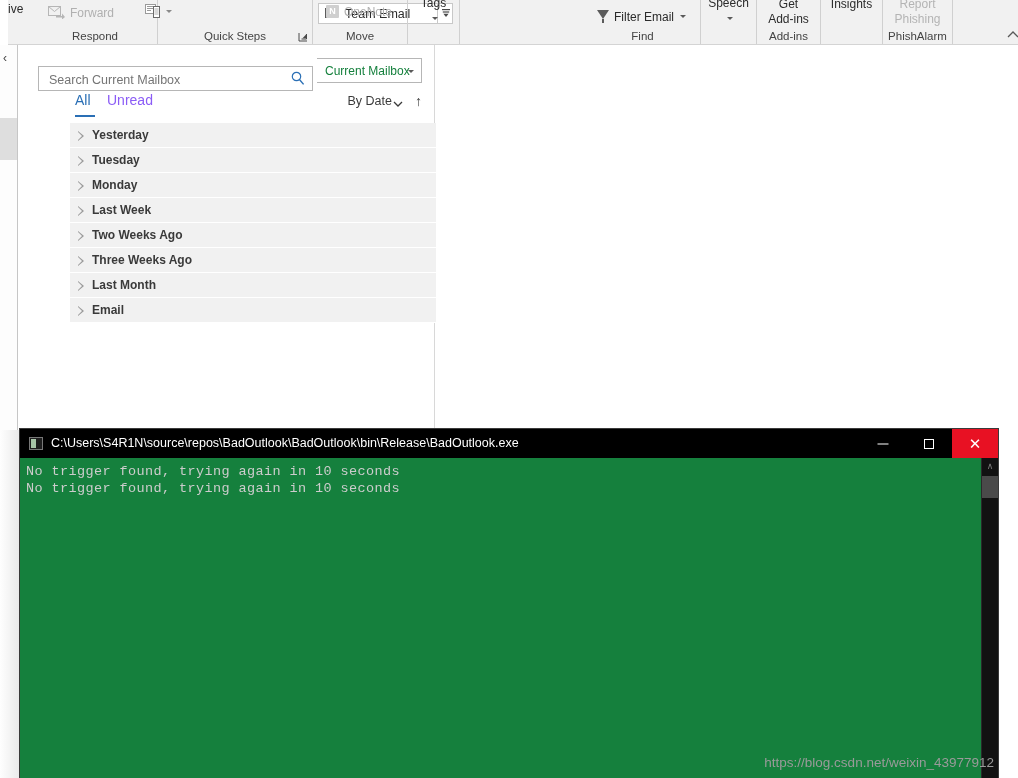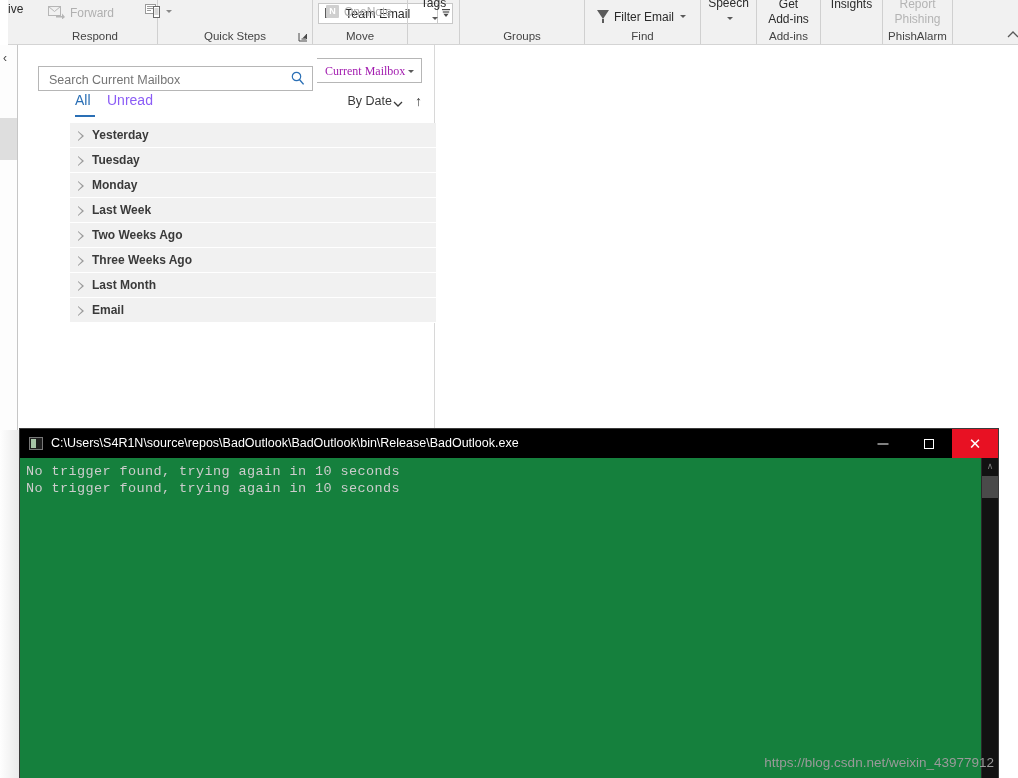--- a/index.html
+++ b/index.html
@@ -206,22 +206,21 @@
     width: 105px; height: 25px;
     border: 1px solid #b6b6b6;
     border-left: none;
     background: #ffffff;
     box-sizing: border-box;
   }
   #scope-label {
     position: absolute;
     left: 8px; top: 5px;
     font-size: 12px;
-    color: #a21caf;
-    font-family: Liberation Serif, serif;
+    color: #15803d;
   }
   #scope-caret {
     position: absolute;
     right: 7px; top: 11px;
   }
 
   #filter-row {
     position: absolute;
     left: 19px; top: 47px;
     width: 386px; height: 26px;
@@ -474,23 +473,20 @@
     <div class="ico-onenote" style="left:13px; top:5px;">N</div>
     <div class="rb-btn" style="left:31px; top:5px;">OneNote</div>
     <div class="rb-label">Move</div>
   </div>
 
   <div class="rb-group" style="left:400px; width:52px; border-right:1px solid #d0d0d0;">
     <div class="rb-big" style="left:0; right:0; top:-4px;">Tags</div>
     <span class="caret sm" style="position:absolute; left:24px; top:17px;"></span>
   </div>
 
-  <div class="rb-group" style="left:452px; width:125px;">
-    <div class="rb-label">Groups</div>
-  </div>
 
   <div class="rb-group" style="left:577px; width:116px;">
     <div class="ico-funnel" style="left:12px; top:10px;"></div>
     <div class="ico-funnel-stem" style="left:17px; top:19px;"></div>
     <div class="rb-btn dark" style="left:29px; top:10px;">Filter Email</div>
     <span class="caret sm" style="position:absolute; left:95px; top:15px;"></span>
     <div class="rb-label">Find</div>
   </div>
 
   <div class="rb-group" style="left:693px; width:56px;">

